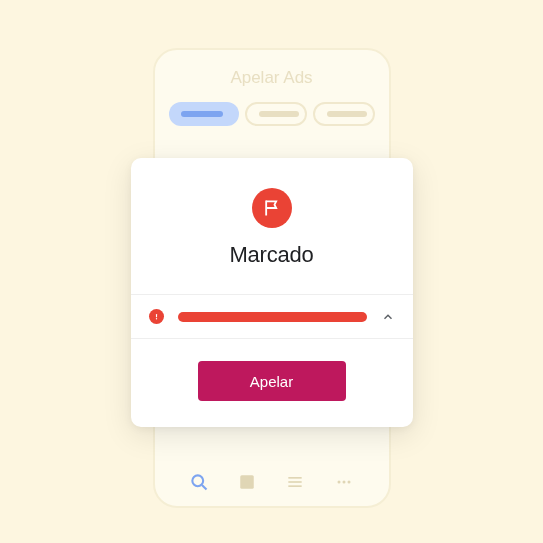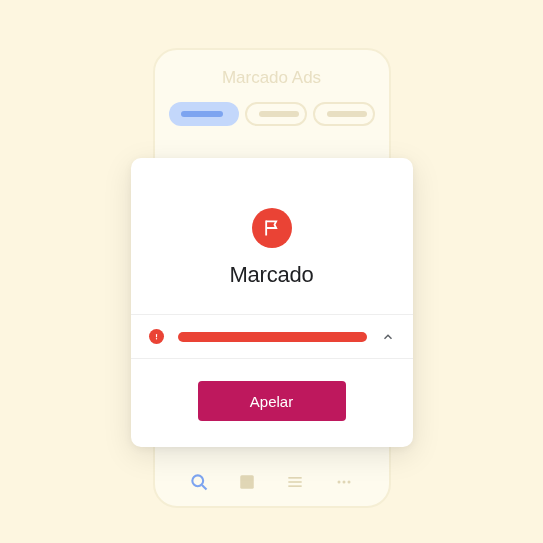--- a/index.html
+++ b/index.html
@@ -79,21 +79,20 @@
       transform: translateX(-50%);
       width: 282px;
       background: #fff;
       border-radius: 10px;
       box-shadow: 0 8px 30px rgba(0,0,0,0.10), 0 2px 8px rgba(0,0,0,0.05);
       overflow: hidden;
     }
     .card-top {
       padding: 30px 20px 26px;
       text-align: center;
-      margin-top: 20px;
     }
     .flag-circle {
       width: 40px;
       height: 40px;
       background: #ea4335;
       border-radius: 50%;
       margin: 0 auto 14px;
       display: flex;
       align-items: center;
       justify-content: center;
@@ -146,21 +145,21 @@
       height: 40px;
       font-size: 15px;
       font-family: inherit;
       cursor: pointer;
     }
   </style>
 </head>
 <body>
 
 <div class="phone-bg">
-  <div class="phone-title">Marcado Ads</div>
+  <div class="phone-title">Apelar Ads</div>
   <div class="pills">
     <div class="pill active">
         <div class="pill-inner"></div>
       </div>
     <div class="pill">
         <div class="pill-inner"></div>
       </div>
     <div class="pill">
         <div class="pill-inner"></div>
       </div>

